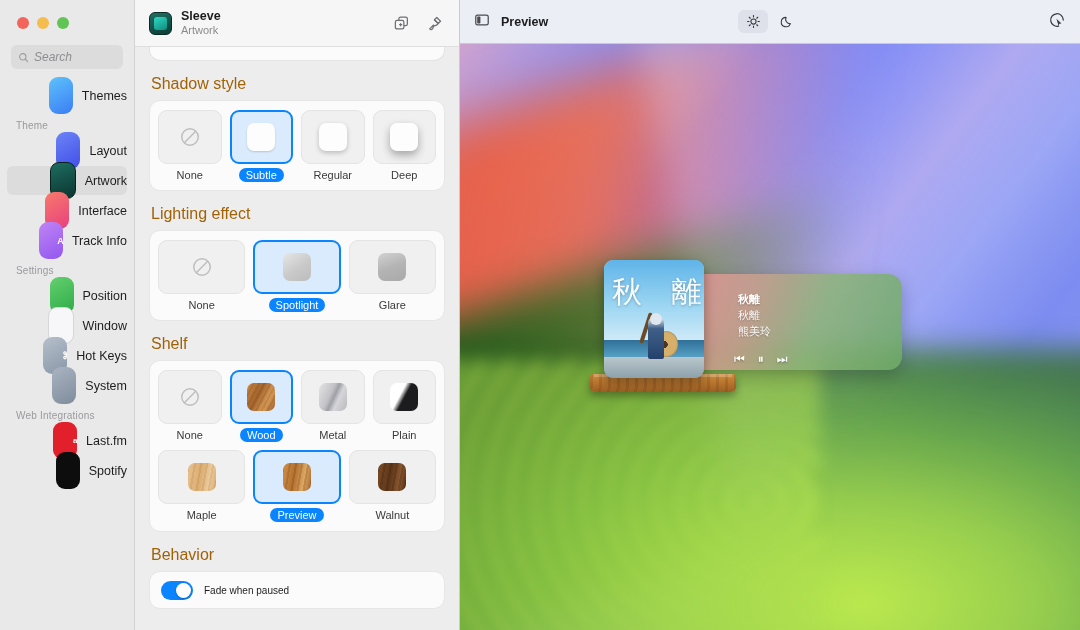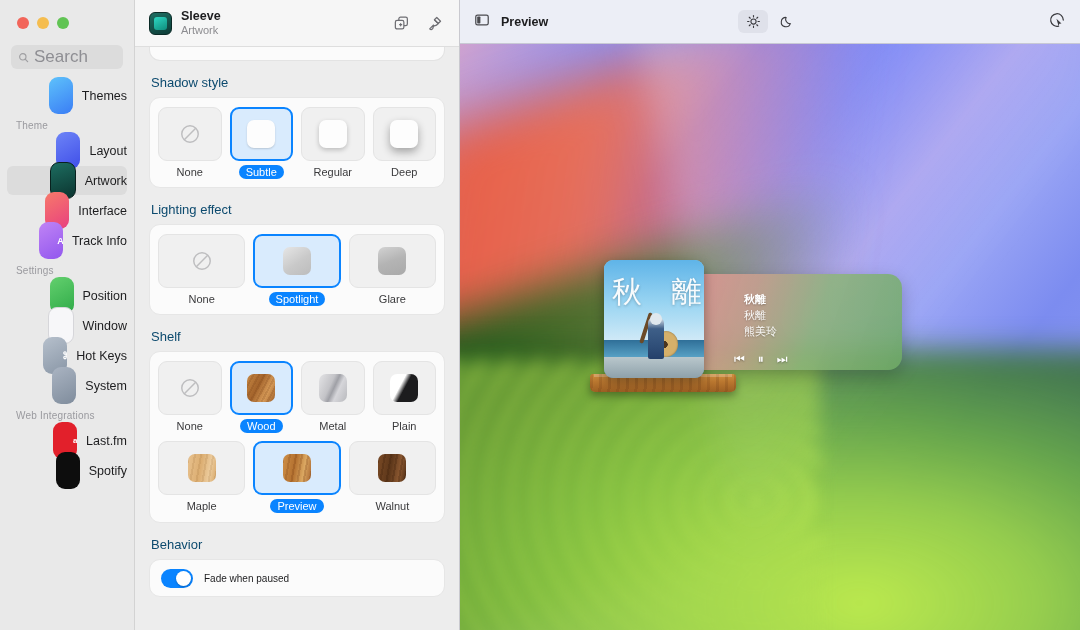--- a/index.html
+++ b/index.html
@@ -39,21 +39,21 @@
   .searchbox {
     margin: 16px 11px 0 11px;
     height: 24px;
     background: #dcdcdc;
     border-radius: 6px;
     display: flex; align-items: center;
     padding: 0 7px;
     gap: 5px;
   }
   .searchbox .sicon { width: 11px; height: 11px; flex: 0 0 11px; opacity: .55; }
-  .searchbox .stext { font-size: 17px; color: #8e8e93; }
+  .searchbox .stext { font-size: 12px; color: #8e8e93; font-style: italic; }
 
   .sb-list { margin-top: 12px; }
   .sb-group-label {
     font-size: 10px; color: #9a9a9f;
     padding: 9px 0 4px 16px;
     letter-spacing: .2px;
   }
   .sb-item {
     display: flex; align-items: center;
     gap: 9px;
@@ -116,21 +116,21 @@
   }
   .partial-card {
     height: 14px;
     margin: 0 0 0 0;
     background: #fbfbfb;
     border-radius: 0 0 11px 11px;
     border: 1px solid #e3e3e3;
     border-top: none;
   }
   .sec-label {
-    font-size: 13px; color: #0c4a6e;
+    font-size: 16px; color: #a16207;
     font-weight: 500;
     padding: 14px 2px 7px 2px;
   }
   .card {
     background: #fbfbfb;
     border: 1px solid #e6e6e6;
     border-radius: 11px;
     padding: 9px 8px 8px 8px;
   }
   .card.stack { padding-bottom: 9px; }
@@ -368,21 +368,21 @@
     background:
       repeating-linear-gradient(92deg, rgba(110,60,22,.22) 0 3px, rgba(255,255,255,0) 3px 9px),
       linear-gradient(180deg,#d0903f 0%, #b9762f 45%, #9c5f23 100%);
     box-shadow: 0 4px 9px rgba(0,0,0,.35);
   }
   .shelf::after {
     content:''; position:absolute; left:4px; right:4px; top:0; height:3px;
     background: rgba(255,255,255,.22);
   }
   .wtext {
-    position: absolute; left: 110px; top: 18px;
+    position: absolute; left: 104px; top: 18px;
     display: flex; flex-direction: column;
   }
   .wtext .t1 { font-size: 11px; font-weight: bold; color:#ffffff; font-family:"DejaVu Sans", sans-serif; line-height:1.45; text-shadow:0 1px 2px rgba(0,0,0,.25); }
   .wtext .t2 { font-size: 11px; color: rgba(255,255,255,.95); font-family:"DejaVu Sans", sans-serif; line-height:1.45; text-shadow:0 1px 2px rgba(0,0,0,.25); }
   .wctrls {
     position:absolute; left: 100px; top: 78px;
     display:flex; gap: 13px; align-items:center;
     color:#fff; font-size: 12px;
     text-shadow: 0 1px 2px rgba(0,0,0,.3);
   }

